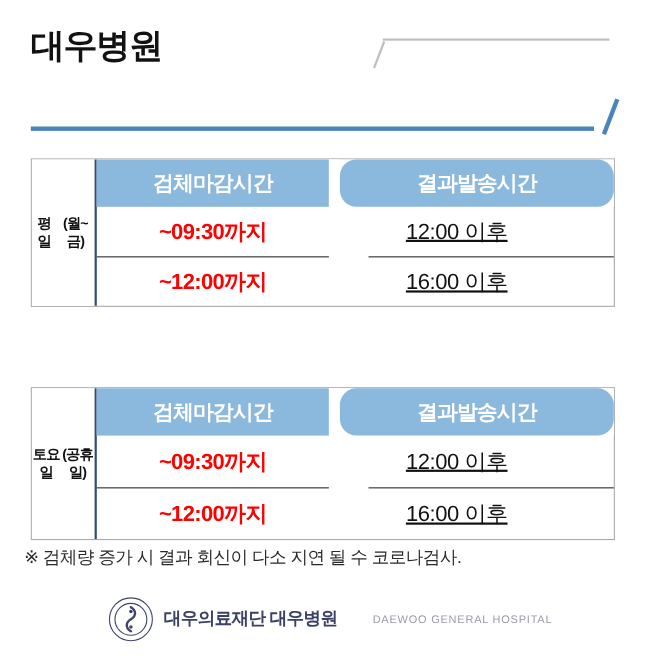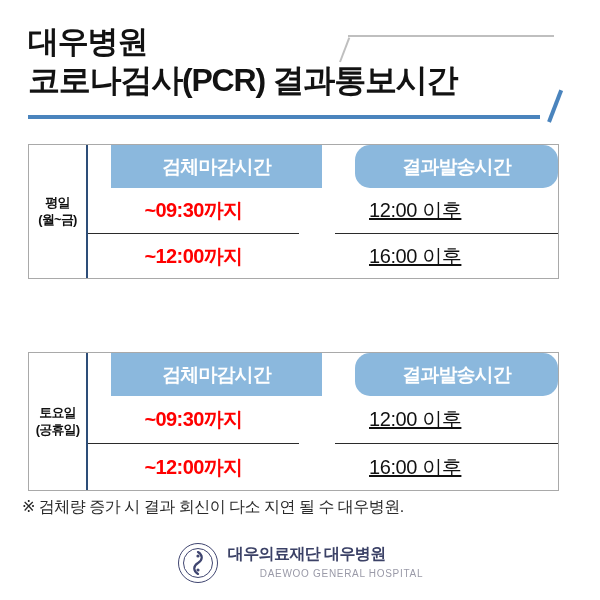--- a/index.html
+++ b/index.html
@@ -108,21 +108,21 @@
   .t-body-wrap {
     display: flex;
     width: 100%;
     box-sizing: border-box;
   }
   .day-cell {
     width: 59px;
     flex: 0 0 59px;
     box-sizing: border-box;
     display: flex;
-    flex-direction: column;
+    flex-direction: row;
     align-items: center;
     justify-content: center;
     text-align: center;
     font-size: 13px;
     font-weight: 700;
     color: #111111;
     letter-spacing: -0.8px;
     line-height: 1.25;
     border-right: 2px solid #2d4d78;
     background: #ffffff;
@@ -144,21 +144,20 @@
   .head-cell {
     display: flex;
     align-items: center;
     justify-content: center;
     background: #8bb8dd;
     color: #ffffff;
     font-size: 19px;
     font-weight: 800;
     letter-spacing: -0.9px;
     box-sizing: border-box;
-    margin-left: 23px;
   }
   .head-cell-mid { flex: 0 0 211px; }
   .head-gap { flex: 0 0 10px; background: #ffffff; }
   .head-cell-right { flex: 1 1 auto; border-radius: 15px; }
 
   .data-row {
     display: flex;
     box-sizing: border-box;
     gap: 13px;
   }
@@ -238,21 +237,21 @@
   .logo-emblem .ring-inner { inset: 6px; border-width: 1px; }
   .logo-emblem .yin {
     position: absolute;
     left: 13px;
     top: 9px;
     width: 16px;
     height: 24px;
   }
   .logo-text {
     display: flex;
-    flex-direction: column;
+    flex-direction: row;
     justify-content: center;
   }
   .logo-kr {
     font-size: 16px;
     font-weight: 800;
     color: #3b4166;
     letter-spacing: -0.6px;
     line-height: 1.15;
   }
   .logo-en {
@@ -268,21 +267,20 @@
 </head>
 <body>
 
 <div class="page">
 
   <div class="title-block">
     <div class="accent-gray-diag"></div>
     <div class="accent-gray-horiz"></div>
 
     <div class="title-line title-line-1">대우병원</div>
-    <div class="title-line title-line-2">코로나검사(PCR) 결과통보시간</div>
 
     <div class="accent-blue-horiz"></div>
     <div class="accent-blue-diag"></div>
   </div>
 
   <div class="sched-table table-weekday">
     <div class="t-body-wrap">
 
       <div class="day-cell">
         <span>평일</span>
@@ -339,21 +337,21 @@
         <div class="data-row h-47">
           <div class="cell-mid">~12:00까지</div>
           <div class="cell-gap"></div>
           <div class="cell-right">16:00 이후</div>
         </div>
 
       </div>
     </div>
   </div>
 
-  <div class="note">※ 검체량 증가 시 결과 회신이 다소 지연 될 수 대우병원.</div>
+  <div class="note">※ 검체량 증가 시 결과 회신이 다소 지연 될 수 코로나검사.</div>
 
   <div class="footer">
     <div class="logo-emblem">
       <div class="ring-outer"></div>
       <div class="ring-inner"></div>
       <svg class="yin" viewBox="0 0 16 24">
         <path d="M8 1 C 13 4, 13 9, 8 12 C 3 15, 3 20, 8 23" fill="none" stroke="#3f4570" stroke-width="2.2" stroke-linecap="round"></path>
         <circle cx="8" cy="5" r="1.6" fill="#3f4570"></circle>
         <circle cx="8" cy="19" r="1.6" fill="#3f4570"></circle>
       </svg>

